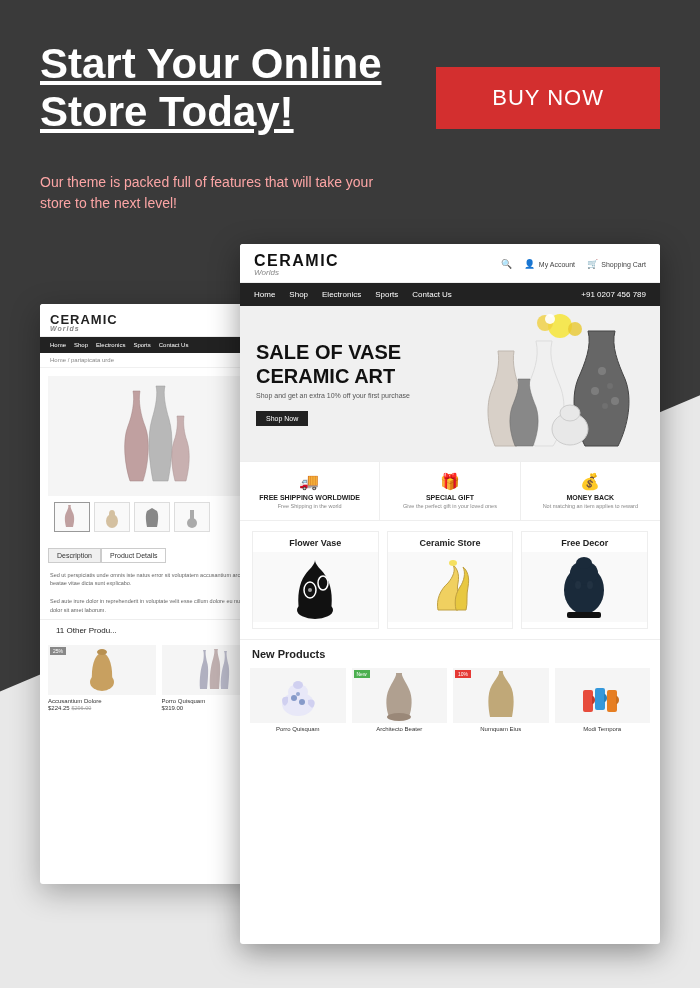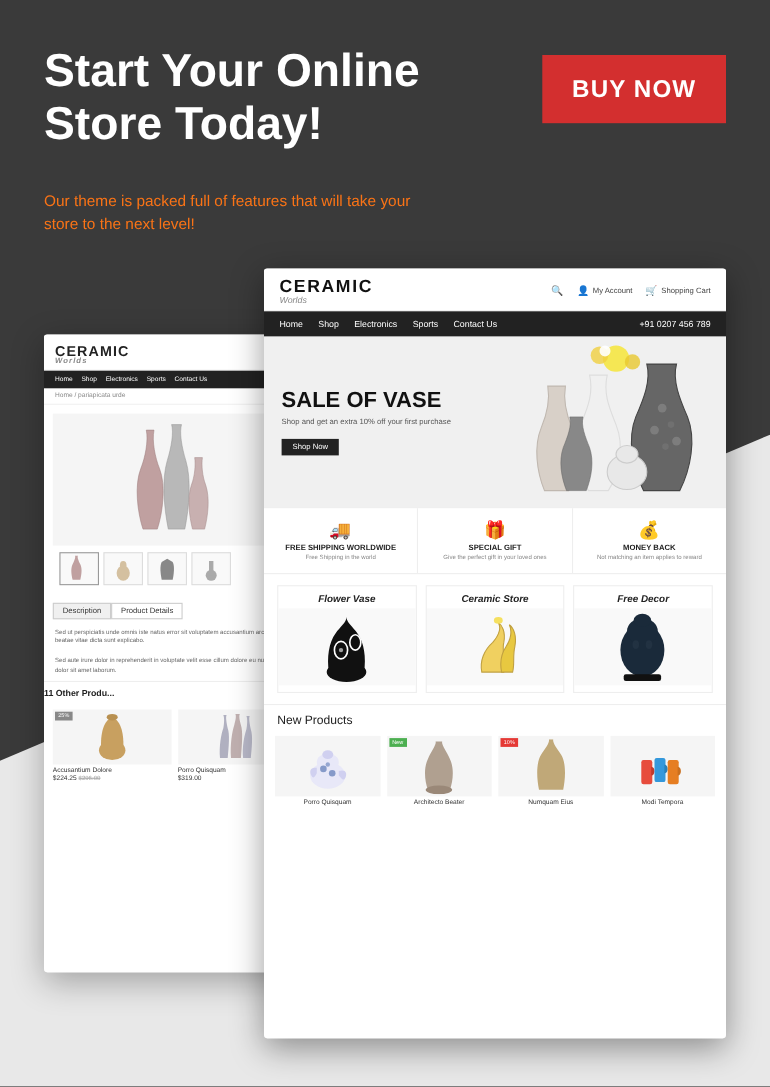--- a/index.html
+++ b/index.html
@@ -44,44 +44,45 @@
       padding: 40px 40px 0 40px;
     }
 
     .headline {
       color: #ffffff;
       font-size: 42px;
       font-weight: 800;
       line-height: 1.15;
       margin-bottom: 20px;
       max-width: 380px;
+      text-decoration: underline;
     }
 
     .top-row {
       display: flex;
       align-items: flex-start;
       justify-content: space-between;
       margin-bottom: 15px;
     }
 
     .buy-now-btn {
       background: #d32f2f;
       color: #ffffff;
       font-size: 22px;
-      font-weight: 700;
-      padding: 18px 27px;
+      font-weight: 400;
+      padding: 18px 56px;
       border: none;
       cursor: pointer;
       white-space: nowrap;
-      margin-top: 10px;
+      margin-top: 27px;
       letter-spacing: 1px;
     }
 
     .sub-text {
-      color: #f97316;
+      color: #fca5a5;
       font-size: 14px;
       line-height: 1.5;
       max-width: 340px;
       margin-bottom: 30px;
     }
 
     
     .screenshots-container {
       position: relative;
       width: 620px;
@@ -198,23 +199,23 @@
     .back-tab:first-child {
       background: #f0f0f0;
     }
     .back-desc {
       padding: 4px 10px;
       font-size: 5.5px;
       color: #666;
       line-height: 1.6;
     }
     .back-other-prods {
-      padding: 6px 0;
+      padding: 6px 16px;
       font-size: 8px;
-      font-weight: 700;
+      font-weight: 400;
       color: #222;
       border-top: 1px solid #eee;
     }
     .back-prod-grid {
       display: flex;
       gap: 6px;
       padding: 4px 8px;
     }
     .back-prod-item {
       width: 48%;
@@ -377,21 +378,20 @@
       font-size: 5.5px;
       color: #888;
       line-height: 1.4;
     }
 
     
     .front-categories {
       display: flex;
       gap: 8px;
       padding: 10px 12px;
-      font-style: italic;
     }
     .front-cat {
       flex: 1;
       border: 1px solid #eee;
       text-align: center;
       padding-bottom: 6px;
       overflow: hidden;
     }
     .front-cat-title {
       font-size: 9px;
@@ -404,21 +404,21 @@
       height: 70px;
       background: #f9f9f9;
       display: flex;
       align-items: center;
       justify-content: center;
     }
 
     
     .front-section-title {
       font-size: 11px;
-      font-weight: 400;
+      font-weight: 700;
       color: #222;
       padding: 8px 12px 4px;
       border-top: 1px solid #eee;
     }
     .front-products {
       display: flex;
       gap: 6px;
       padding: 4px 10px 8px;
     }
     .front-prod {
@@ -586,20 +586,21 @@
             <span>Sports</span>
             <span>Contact Us</span>
           </div>
           <span class="front-nav-phone">+91 0207 456 789</span>
         </div>
 
         <div class="front-hero">
           <div class="front-hero-text">
             <div class="front-hero-title">
               <span>SALE OF VASE</span><br>
+              <span>CERAMIC ART</span>
             </div>
             <div class="front-hero-sub">Shop and get an extra 10% off your first purchase</div>
             <button class="front-hero-btn">Shop Now</button>
           </div>
 
           <div class="front-hero-vases">
             <svg width="180" height="145" viewBox="0 0 180 145">
 
               <circle cx="90" cy="15" r="12" fill="#f5e642" opacity="0.9"></circle>
               <circle cx="75" cy="12" r="8" fill="#f0d040" opacity="0.8"></circle>

